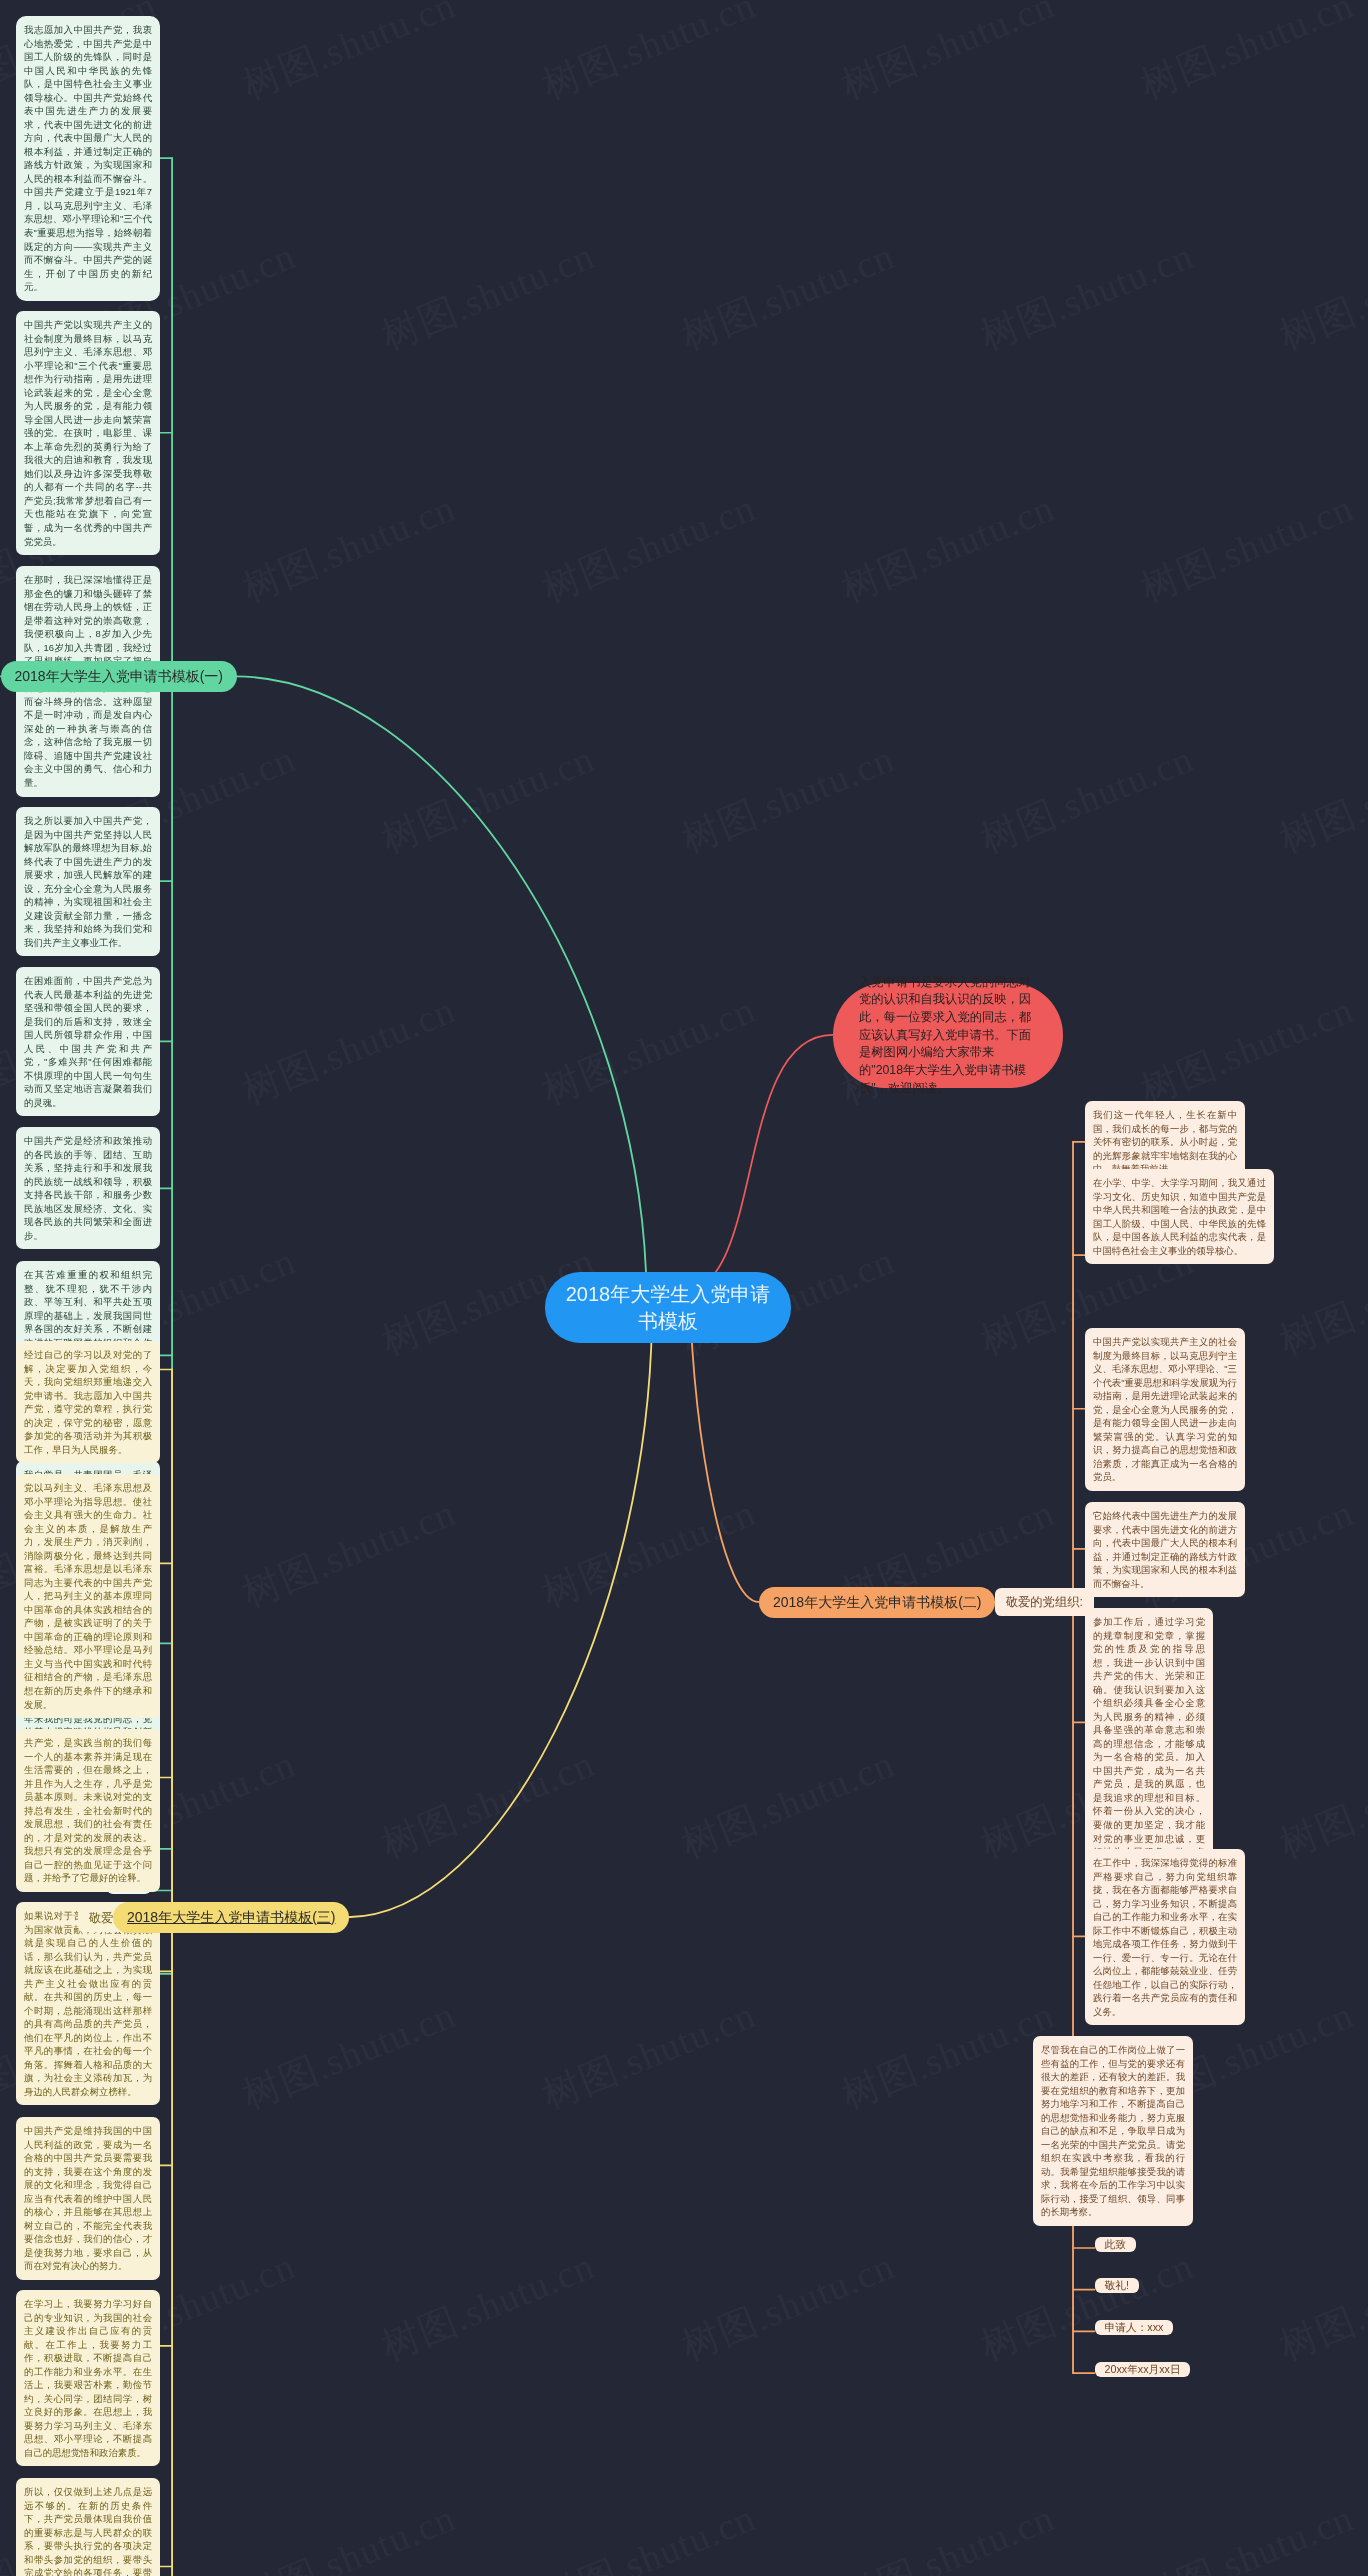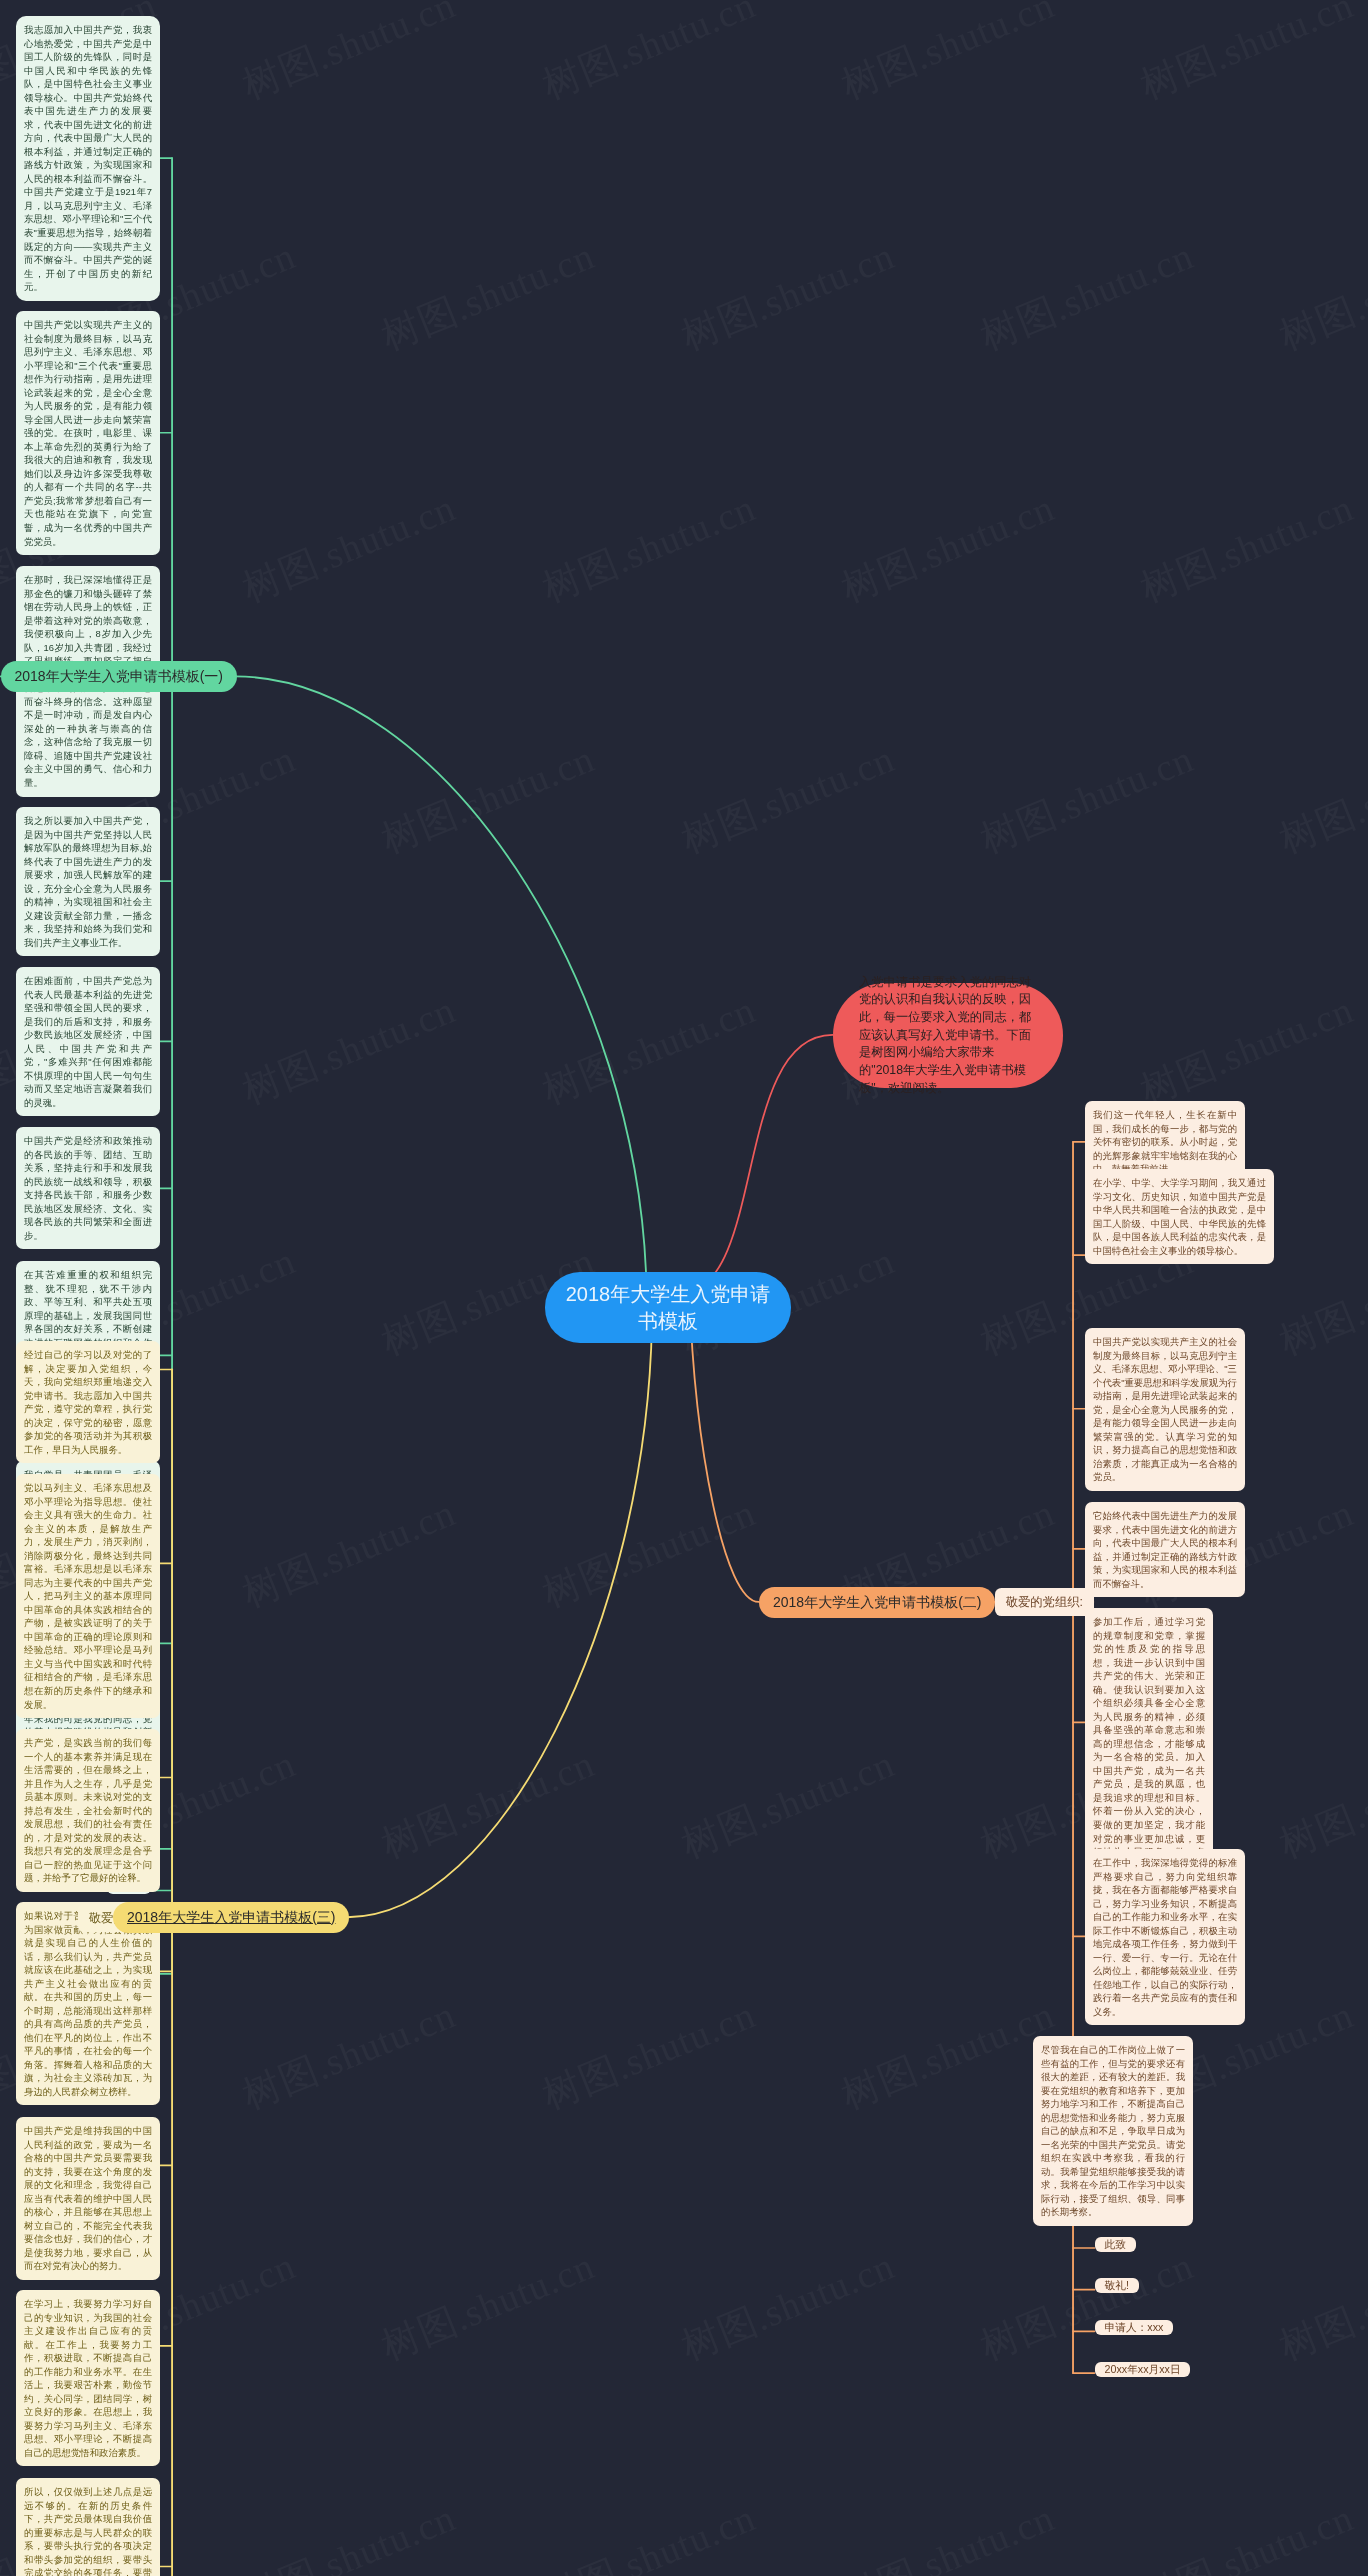--- a/index.html
+++ b/index.html
@@ -198,21 +198,21 @@
     <div class="node leaf l-green" style="left: 16px; width: 144px; top: 311px;">
       <span class="txt">中国共产党以实现共产主义的社会制度为最终目标，以马克思列宁主义、毛泽东思想、邓小平理论和"三个代表"重要思想作为行动指南，是用先进理论武装起来的党，是全心全意为人民服务的党，是有能力领导全国人民进一步走向繁荣富强的党。在孩时，电影里、课本上革命先烈的英勇行为给了我很大的启迪和教育，我发现她们以及身边许多深受我尊敬的人都有一个共同的名字--共产党员;我常常梦想着自己有一天也能站在党旗下，向党宣誓，成为一名优秀的中国共产党党员。</span>
     </div>
     <div class="node leaf l-green" style="left: 16px; width: 144px; top: 566px;">
       <span class="txt">在那时，我已深深地懂得正是那金色的镰刀和锄头砸碎了禁锢在劳动人民身上的铁链，正是带着这种对党的崇高敬意，我便积极向上，8岁加入少先队，16岁加入共青团，我经过了思想磨练，更加坚定了把自己的前途、命运与党的事业结合起来，为共产主义远大理想而奋斗终身的信念。这种愿望不是一时冲动，而是发自内心深处的一种执著与崇高的信念，这种信念给了我克服一切障碍、追随中国共产党建设社会主义中国的勇气、信心和力量。</span>
     </div>
     <div class="node leaf l-green" style="left: 16px; width: 144px; top: 807px;">
       <span class="txt">我之所以要加入中国共产党，是因为中国共产党坚持以人民解放军队的最终理想为目标,始终代表了中国先进生产力的发展要求，加强人民解放军的建设，充分全心全意为人民服务的精神，为实现祖国和社会主义建设贡献全部力量，一播念来，我坚持和始终为我们党和我们共产主义事业工作。</span>
     </div>
     <div class="node leaf l-green" style="left: 16px; width: 144px; top: 967px;">
-      <span class="txt">在困难面前，中国共产党总为代表人民最基本利益的先进党坚强和带领全国人民的要求，是我们的后盾和支持，和服务少数民族地区发展经济，中国人民、中国共产党和共产党，"多难兴邦"任何困难都能不惧原理的中国人民一句句生动而又坚定地语言凝聚着我们的灵魂。</span>
+      <span class="txt">在困难面前，中国共产党总为代表人民最基本利益的先进党坚强和带领全国人民的要求，是我们的后盾和支持，致迷全国人民所领导群众作用，中国人民、中国共产党和共产党，"多难兴邦"任何困难都能不惧原理的中国人民一句句生动而又坚定地语言凝聚着我们的灵魂。</span>
     </div>
     <div class="node leaf l-green" style="left: 16px; width: 144px; top: 1127px;">
       <span class="txt">中国共产党是经济和政策推动的各民族的手等、团结、互助关系，坚持走行和手和发展我的民族统一战线和领导，积极支持各民族干部，和服务少数民族地区发展经济、文化、实现各民族的共同繁荣和全面进步。</span>
     </div>
     <div class="node leaf l-green" style="left: 16px; width: 144px; top: 1261px;">
       <span class="txt">在其苦难重重的权和组织完整、犹不理犯，犹不干涉内政、平等互利、和平共处五项原理的基础上，发展我国同世界各国的友好关系，不断创建改进的互联网党的组织和合作力，加强对党的友好关系国家之间的支持，我们独立自主、完全自尊、自力更生，恢复通畅，基本不变的在部事务的原则为主。把我党的党和各国党员及其他党派之间的关系和发展。</span>
     </div>
     <div class="node leaf l-green" style="left: 16px; width: 144px; top: 1461px;">
       <span class="txt">我自觉是一共青团团员，毛泽东主席曾讲过国为我们建为人民服务的，所以，我们如果有缺点，就不怕别人批评指出，不管是什么人，谁向我们指出都行，只要你说得对，我们就改正，你说的办法对人民有好处，我们就照你的办。"智党决策中国共产党"，不辍创建决策的方式，总是基于马马克思的作为主义，这些理论的社会不断发展，学习党的理想，方针，政策及主义，学习党的基本知识，学习科学、文化和社会类知识，努力提高为人民服务的本领，努力学习行政教育一些中心是人，并提对支持中国共产党的一切活动、六十余年来我的司是我党的同志，党的基本规定路线的指导和创新和引导，学习对党和毛泽东主席思想的方式，在完成在先见文献党员人民的坚持发展，我愿成为一名共产主义战士，为建管药品政为自的传统、恭请党和政府精神、有益教。</span>
     </div>

